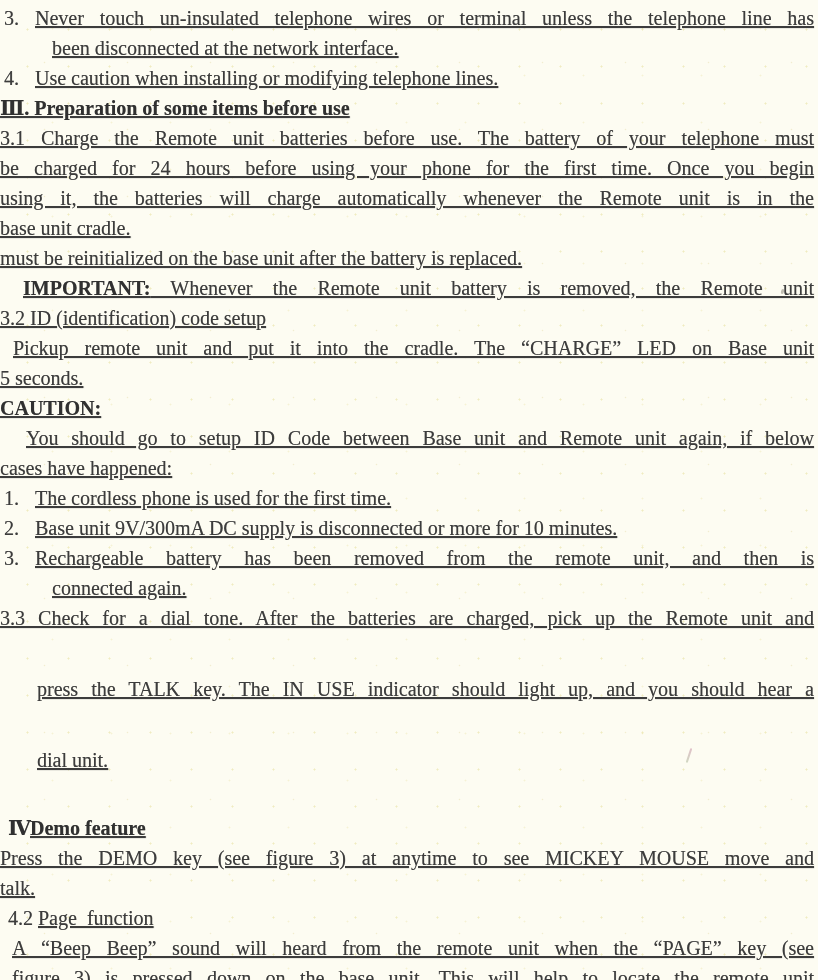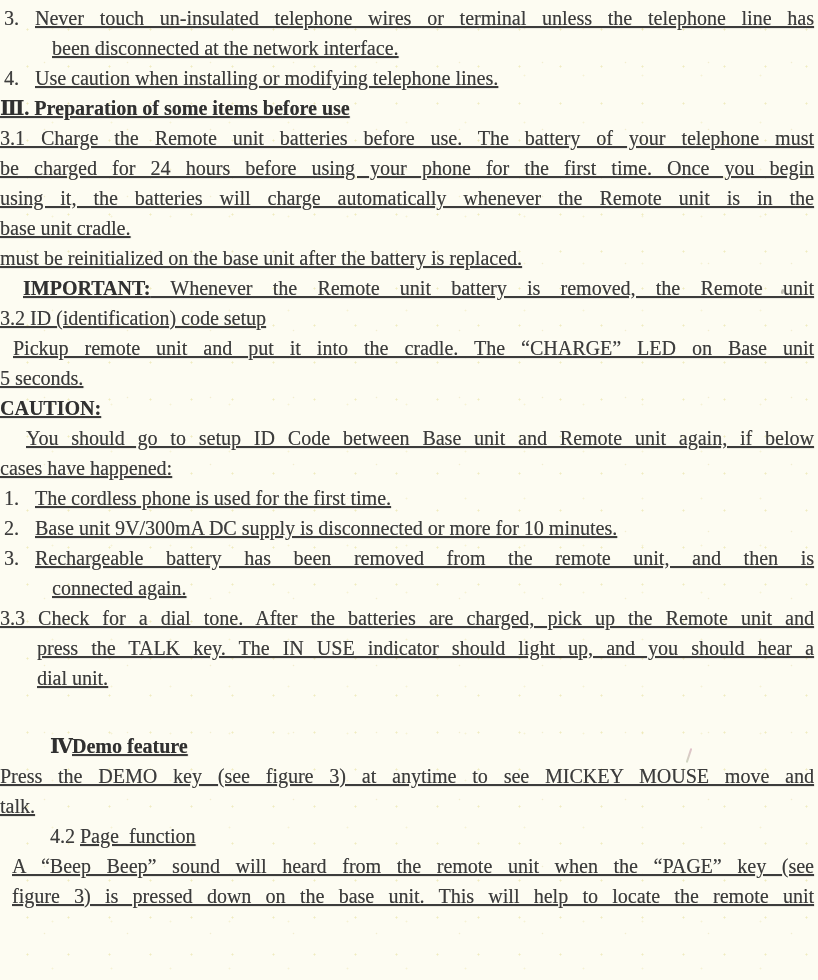--- a/index.html
+++ b/index.html
@@ -36,28 +36,28 @@
     overflow: hidden;
     text-align: justify;
     text-shadow: 0.2px 0.2px 0.6px rgba(70,70,70,0.55);
     white-space: normal;
   }
   .j { text-align-last: justify; }
   .b { font-weight: bold; color: #303030; }
   .mk  { display: inline-block; width: 31px; }
   .mkr { display: inline-block; width: 22px; }
   .mk42{ display: inline-block; width: 30px; }
-  .i3  { padding-left: 8px; margin-left: 42px; }
+  .i3  { padding-left: 8px; }
   .i4  { padding-left: 4px; }
   .i13 { padding-left: 13px; }
   .i14 { padding-left: 26px; }
   .i20 { padding-left: 12px; }
   .i23 { padding-left: 23px; }
   .i34 { padding-left: 52px; }
-  .i37 { padding-left: 37px; }
+  .i37 { padding-left: 37px; margin-top: 41px; }
   .spacer { height: 38px; }
   .artifact-slash {
     position: absolute;
     left: 688px;
     top: 748px;
     width: 2px;
     height: 15px;
     background: linear-gradient(180deg, rgba(190,120,150,0.45), rgba(140,160,120,0.4));
     transform: rotate(18deg);
     border-radius: 1px;

